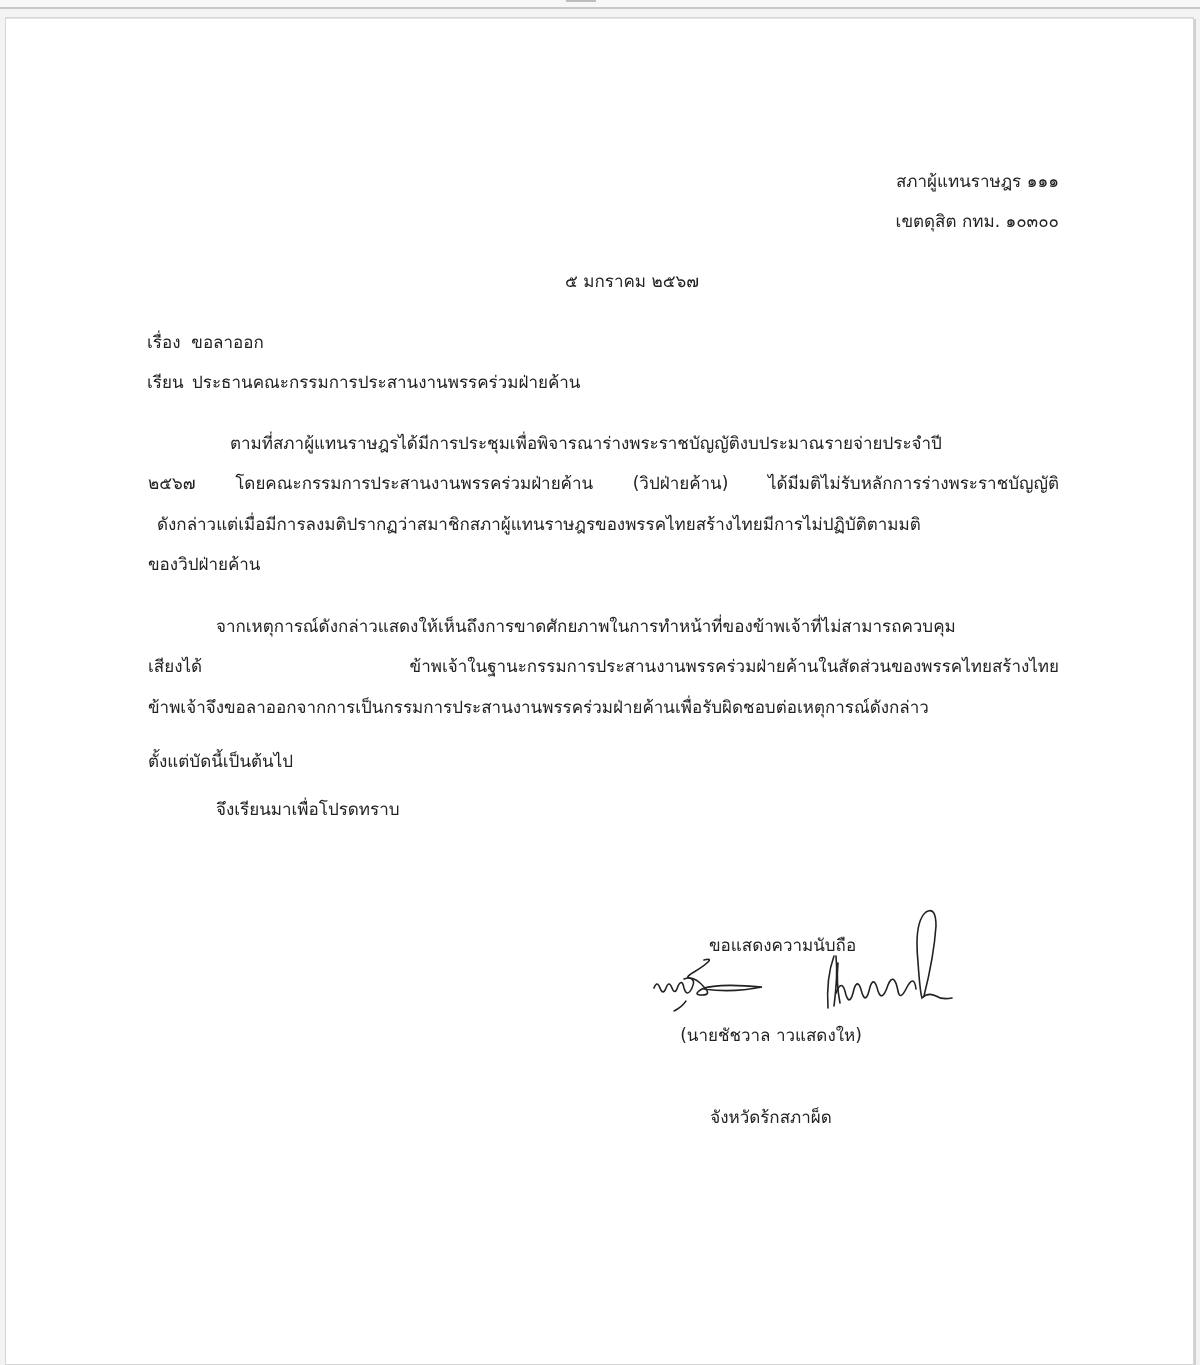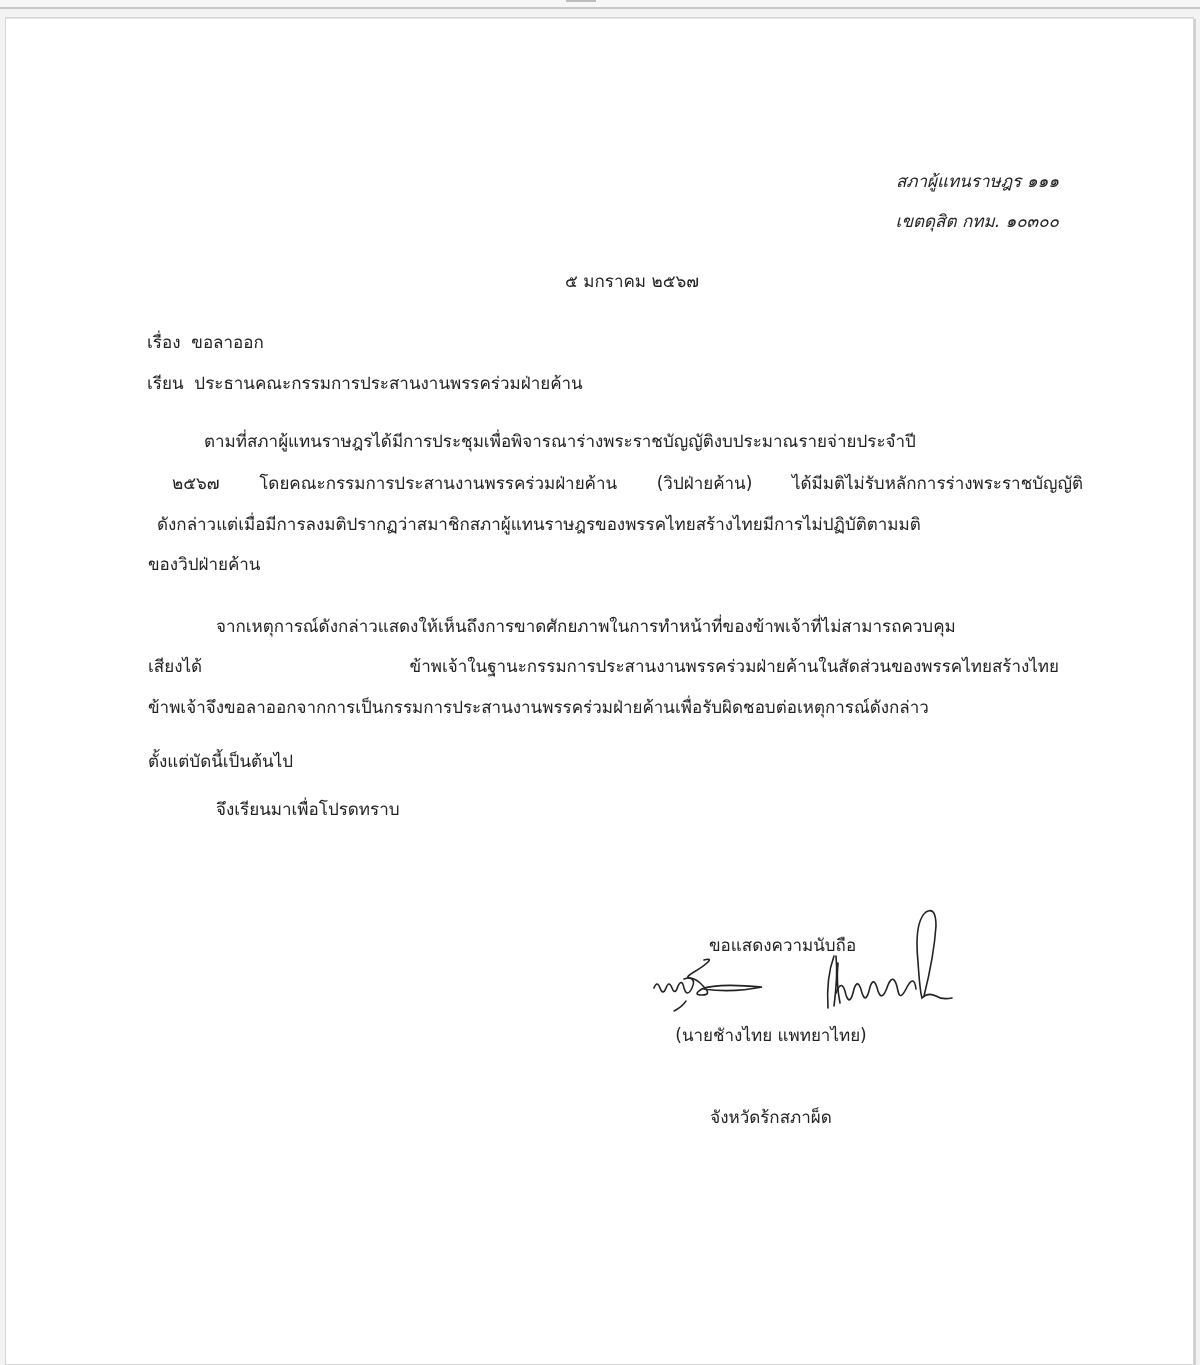--- a/index.html
+++ b/index.html
@@ -36,21 +36,21 @@
       border: 1px solid #d6d6d6;
       box-shadow: 2px 2px 0 #d0d0d0, inset 0 1px 0 #e4e4e4;
     }
     .line {
       position: absolute;
       white-space: nowrap;
       font-size: 17px;
       line-height: 22px;
       color: #222;
     }
-    .right { text-align: left; font-style: italic; }
+    .right { text-align: left; }
     .center { text-align: center; }
     .para-line {
       position: absolute;
       left: 142px;
       width: 911px;
       font-size: 17px;
       line-height: 22px;
       white-space: nowrap;
       text-align: justify;
       text-align-last: justify;
@@ -73,27 +73,27 @@
 
   <div class="line right" style="right:134px; top:152px;">สภาผู้แทนราษฎร ๑๑๑</div>
   <div class="line right" style="right:134px; top:192px;">เขตดุสิต กทม. ๑๐๓๐๐</div>
 
   <div class="line" style="left:559px; top:252px;">๕ มกราคม ๒๕๖๗</div>
 
   <div class="line" style="left:141px; top:313px;">
     <span>เรื่อง</span>&nbsp;&nbsp;<span>ขอลาออก</span>
   </div>
 
-  <div class="line" style="left:141px; top:354px;">
+  <div class="line" style="left:141px; top:354px;font-family:Liberation Serif, serif;">
     <span>เรียน</span>&nbsp;&nbsp;<span>ประธานคณะกรรมการประสานงานพรรคร่วมฝ่ายค้าน</span>
   </div>
 
   <div>
-    <div class="para-line" style="left:198px; width:843px; top:414px;font-family:Liberation Mono, monospace;">ตามที่สภาผู้แทนราษฎรได้มีการประชุมเพื่อพิจารณาร่างพระราชบัญญัติงบประมาณรายจ่ายประจำปี</div>
-    <div class="para-line" style="top:454px;margin-left:24px;">๒๕๖๗ โดยคณะกรรมการประสานงานพรรคร่วมฝ่ายค้าน (วิปฝ่ายค้าน) ได้มีมติไม่รับหลักการร่างพระราชบัญญัติ</div>
+    <div class="para-line" style="left:224px; width:843px; top:414px;">ตามที่สภาผู้แทนราษฎรได้มีการประชุมเพื่อพิจารณาร่างพระราชบัญญัติงบประมาณรายจ่ายประจำปี</div>
+    <div class="para-line" style="top:454px;">๒๕๖๗ โดยคณะกรรมการประสานงานพรรคร่วมฝ่ายค้าน (วิปฝ่ายค้าน) ได้มีมติไม่รับหลักการร่างพระราชบัญญัติ</div>
     <div class="para-line" style="top:495px;margin-left:9px;">ดังกล่าวแต่เมื่อมีการลงมติปรากฏว่าสมาชิกสภาผู้แทนราษฎรของพรรคไทยสร้างไทยมีการไม่ปฏิบัติตามมติ</div>
     <div class="para-line last" style="top:535px;">ของวิปฝ่ายค้าน</div>
   </div>
 
   <div>
     <div class="para-line" style="left:210px; width:843px; top:597px;">จากเหตุการณ์ดังกล่าวแสดงให้เห็นถึงการขาดศักยภาพในการทำหน้าที่ของข้าพเจ้าที่ไม่สามารถควบคุม</div>
     <div class="para-line" style="top:637px;">เสียงได้ ข้าพเจ้าในฐานะกรรมการประสานงานพรรคร่วมฝ่ายค้านในสัดส่วนของพรรคไทยสร้างไทย</div>
     <div class="para-line" style="top:678px;">ข้าพเจ้าจึงขอลาออกจากการเป็นกรรมการประสานงานพรรคร่วมฝ่ายค้านเพื่อรับผิดชอบต่อเหตุการณ์ดังกล่าว</div>
     <div class="para-line last" style="top:732px;">ตั้งแต่บัดนี้เป็นต้นไป</div>
   </div>
@@ -107,16 +107,16 @@
     <path d="M38,36 q10,-4 20,8 q8,8 -2,8 q-10,0 0,-6 q14,-6 60,-2 q-30,6 -58,2" fill="none" stroke="#222" stroke-width="1.6" stroke-linecap="round"></path>
     <path d="M40,58 q-4,6 -12,10" fill="none" stroke="#222" stroke-width="1.4" stroke-linecap="round"></path>
   </svg>
 
   <svg class="signature" style="left:800px; top:890px;" width="150" height="105" viewBox="0 0 150 105">
     <path d="M22,100 q-2,-30 6,-52 M30,48 q2,20 -2,50 M32,55 q-2,20 2,40" fill="none" stroke="#222" stroke-width="1.6" stroke-linecap="round"></path>
     <path d="M30,85 q6,-16 10,2 q4,12 8,-6 q4,-12 8,4 q4,12 8,-6 q4,-12 8,4 q4,12 10,-6 q6,-14 10,6 q2,10 8,-2 q8,-16 10,0" fill="none" stroke="#222" stroke-width="1.6" stroke-linecap="round"></path>
     <path d="M118,88 q10,-40 12,-70 q0,-20 -10,-14 q-12,10 -8,50 q2,30 4,36 q6,-6 14,-2 q6,4 16,2" fill="none" stroke="#222" stroke-width="1.6" stroke-linecap="round"></path>
   </svg>
 
-  <div class="line center" style="left:640px; width:250px; top:1006px;">(นายชัางไทย แพทยาไทย)</div>
+  <div class="line center" style="left:640px; width:250px; top:1006px;">(นายชัชวาล าวแสดงให)</div>
   <div class="line center" style="left:640px; width:250px; top:1088px;">จังหวัดร้กสภาผ็ด</div>
 
 </div>
 
 </body></html>

